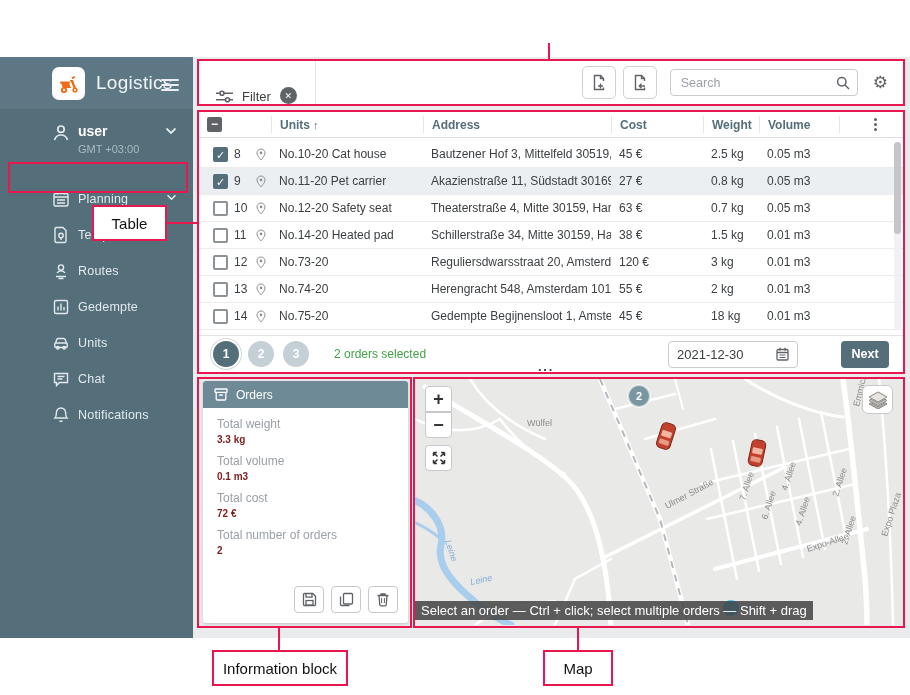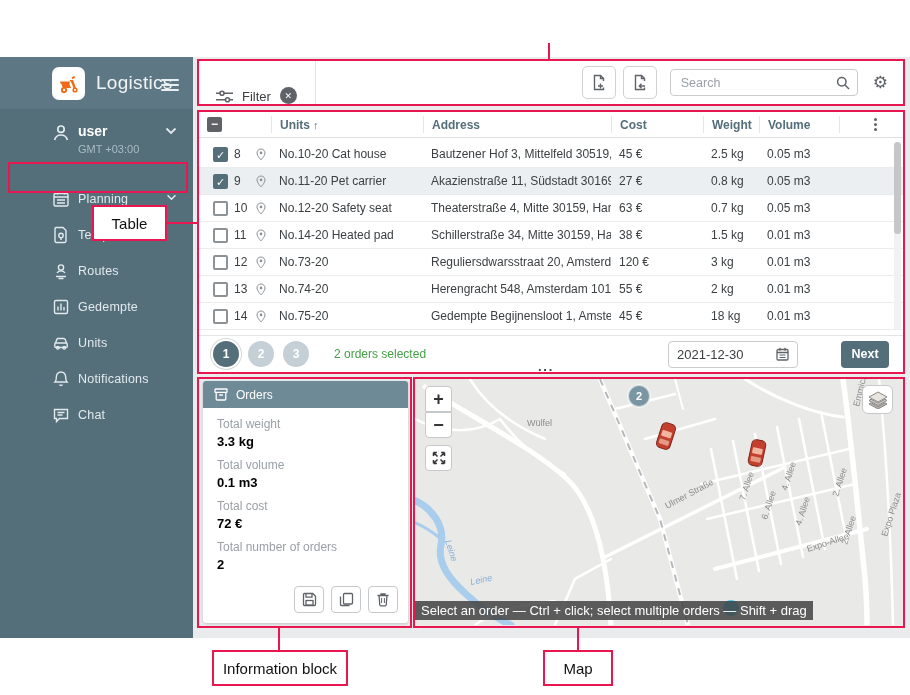--- a/index.html
+++ b/index.html
@@ -71,21 +71,21 @@
   .sel-text { color:#43a047; font-size:12px; margin-left:16px; }
   .date-box { position:absolute; right:105px; display:flex; align-items:center; justify-content:space-between; width:130px; height:27px; border:1px solid #c9cbcd; border-radius:4px; padding:0 8px; font-size:13px; color:#3c4043; cursor:pointer; }
   .next-btn { position:absolute; right:14px; width:48px; height:27px; background:#546e7a; color:#fff; border:none; border-radius:4px; font-size:12.5px; font-weight:bold; cursor:pointer; font-family:inherit; }
   .splitter { position:absolute; left:538px; top:362px; z-index:45; color:#3c4043; font-weight:bold; font-size:13px; letter-spacing:1px; cursor:row-resize; }
 
   
   .info-card { position:absolute; left:203px; top:381px; width:205px; height:242px; background:#fff; border-radius:3px; box-shadow:0 1px 3px rgba(0,0,0,.18); overflow:hidden; }
   .info-head { height:27px; background:#6e8a96; color:#fff; display:flex; align-items:center; gap:8px; padding:0 11px; font-size:12px; font-weight:normal; }
   .info-body { padding:0 14px; }
   .f-label { font-size:12px; color:#9aa0a6; margin-top:9px; }
-  .f-value { font-size:13px; color:#000000; margin-top:3px; font-weight:bold; }
+  .f-value { font-size:10px; color:#7f1d1d; margin-top:3px; font-weight:bold; }
   .info-actions { position:absolute; right:10px; bottom:10px; display:flex; gap:7px; }
   .sq-btn { width:30px; height:27px; border:1px solid #c6c9cb; border-radius:4px; background:#fff; display:flex; align-items:center; justify-content:center; cursor:pointer; }
 
   
   .map-card { position:absolute; left:415px; top:379px; width:488px; height:246px; background:#e9e9e7; overflow:hidden; }
   .map-hint { position:absolute; left:0; bottom:5px; background:rgba(66,66,66,.85); color:#fff; font-size:13px; padding:2px 6px; z-index:5; }
   .map-btn { position:absolute; background:#fff; border:1px solid #c6c9cb; display:flex; align-items:center; justify-content:center; cursor:pointer; z-index:5; }
   .zoom-in { left:10px; top:7px; width:27px; height:26px; border-radius:4px 4px 0 0; font-size:18px; font-weight:bold; color:#333; }
   .zoom-out { left:10px; top:33px; width:27px; height:26px; border-radius:0 0 4px 4px; font-size:18px; font-weight:bold; color:#333; }
   .fullscreen { left:10px; top:66px; width:27px; height:26px; border-radius:4px; }
@@ -179,31 +179,31 @@
           <svg class="m-icon" width="18" height="18" viewBox="0 0 18 18" fill="none" stroke="#e2eaee" stroke-width="1.4">
             <path d="M3.5 9l1.3-3.5A1.5 1.5 0 016.2 4.5h5.6a1.5 1.5 0 011.4 1L14.5 9"></path>
             <rect x="2.8" y="9" width="12.4" height="4.5" rx="1"></rect>
             <circle cx="5.8" cy="13.8" r="1.3"></circle>
             <circle cx="12.2" cy="13.8" r="1.3"></circle>
           </svg>
           <span class="m-label">Units</span>
         </div>
         <div class="menu-item">
           <svg class="m-icon" width="18" height="18" viewBox="0 0 18 18" fill="none" stroke="#e2eaee" stroke-width="1.4">
+            <path d="M2.5 3.5h13v9h-8l-3 3v-3h-2z"></path>
+            <path d="M5.5 6.5h7M5.5 9h5"></path>
+          </svg>
+          <span class="m-label">Chat</span>
+        </div>
+        <div class="menu-item">
+          <svg class="m-icon" width="18" height="18" viewBox="0 0 18 18" fill="none" stroke="#e2eaee" stroke-width="1.4">
             <path d="M9 2a4.6 4.6 0 00-4.6 4.6c0 4-1.4 5.4-1.4 5.4h12s-1.4-1.4-1.4-5.4A4.6 4.6 0 009 2z"></path>
             <path d="M7.6 14.5a1.5 1.5 0 002.8 0"></path>
           </svg>
           <span class="m-label">Notifications</span>
-        </div>
-        <div class="menu-item">
-          <svg class="m-icon" width="18" height="18" viewBox="0 0 18 18" fill="none" stroke="#e2eaee" stroke-width="1.4">
-            <path d="M2.5 3.5h13v9h-8l-3 3v-3h-2z"></path>
-            <path d="M5.5 6.5h7M5.5 9h5"></path>
-          </svg>
-          <span class="m-label">Chat</span>
         </div>
       </nav>
   </div>
 
   <div class="toolbar-card">
     <div class="filter-group">
       <svg width="17" height="15" viewBox="0 0 17 15" fill="none" stroke="#5f6368" stroke-width="1.6">
           <path d="M0 4.2h17M0 10.8h17"></path>
           <circle cx="6" cy="4.2" r="2" fill="#fff"></circle>
           <circle cx="11.5" cy="10.8" r="2" fill="#fff"></circle>

